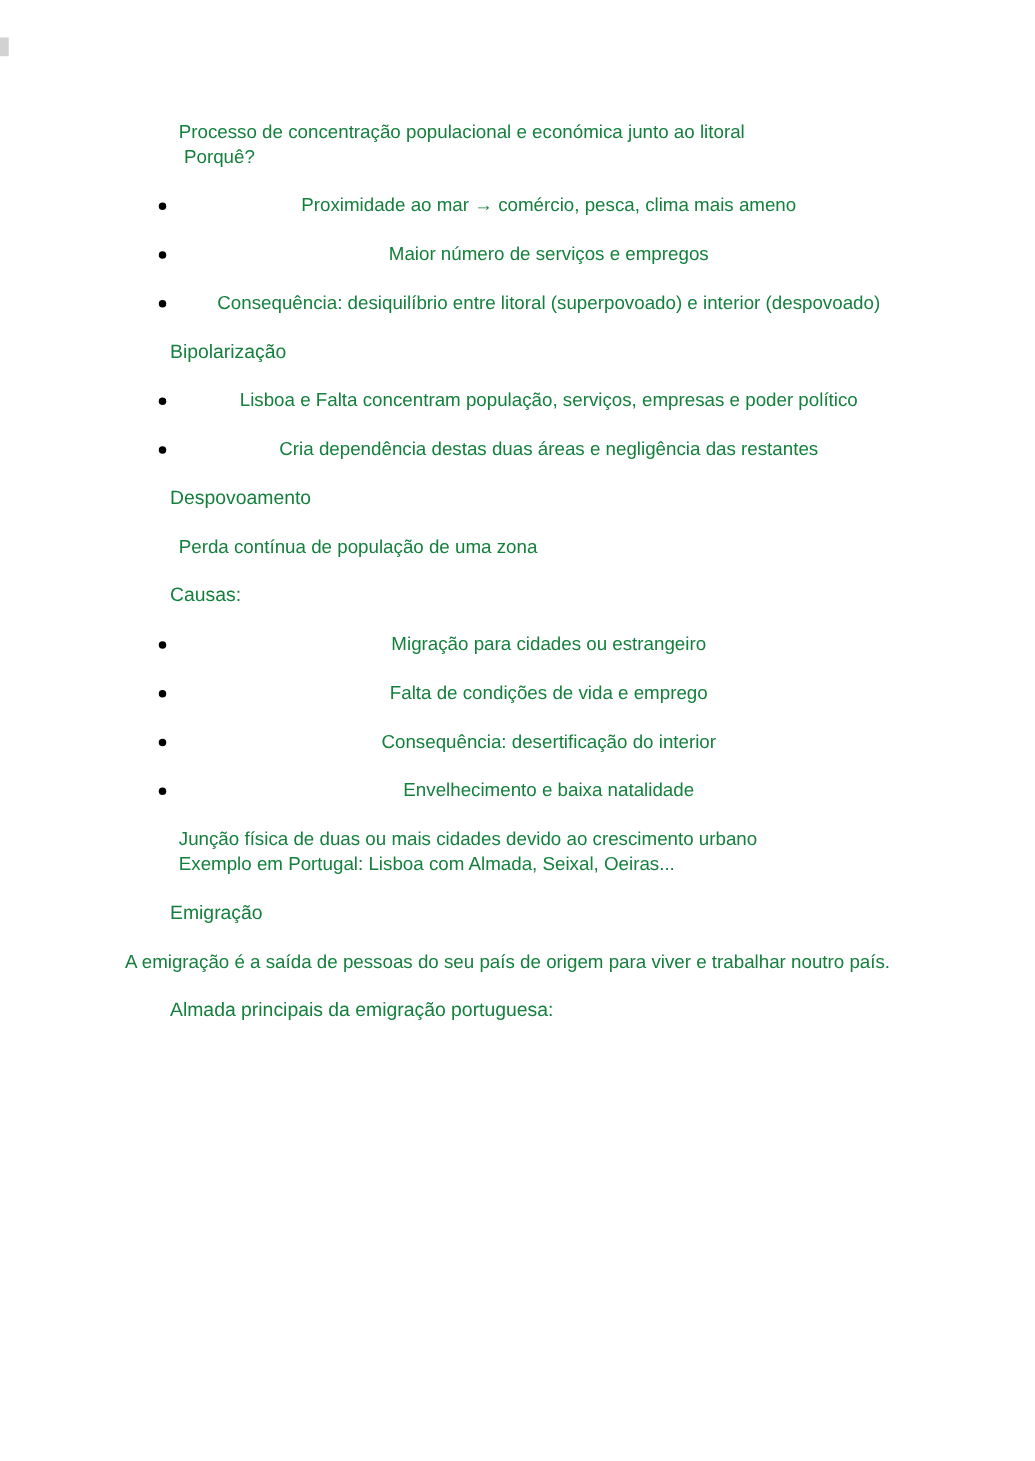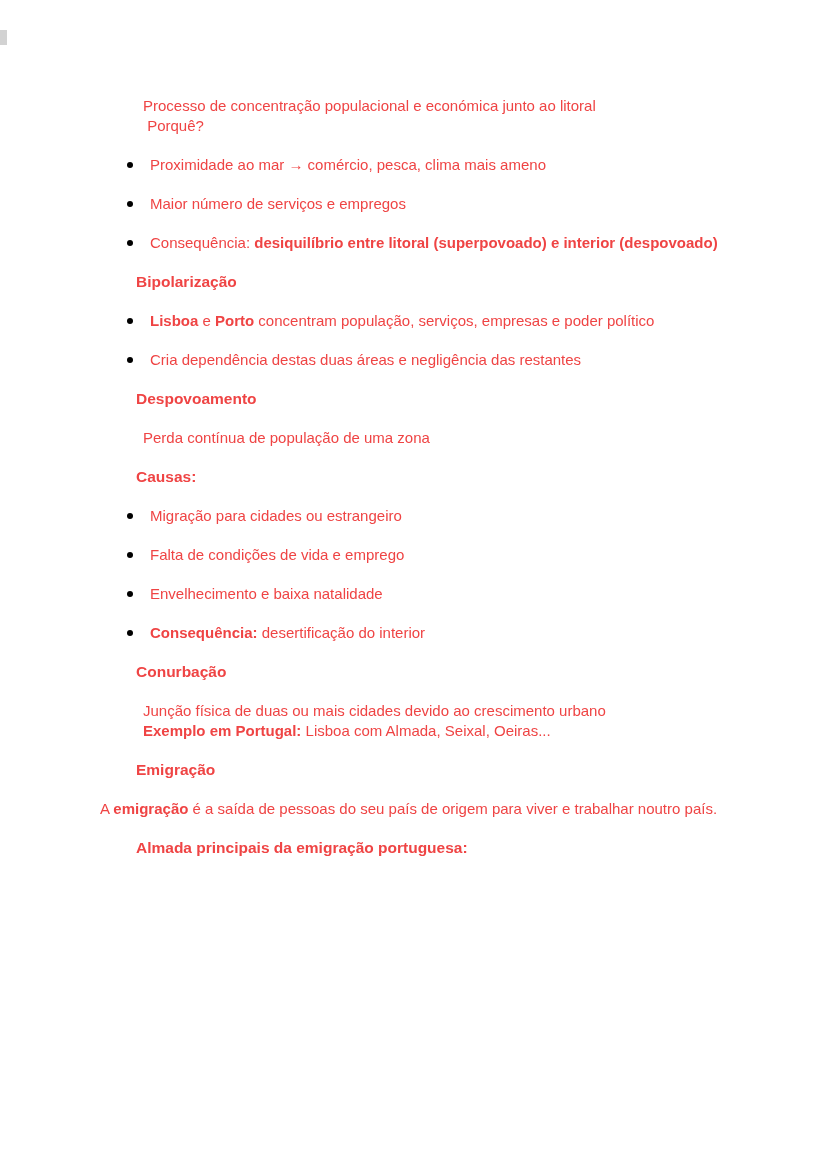--- a/index.html
+++ b/index.html
@@ -10,21 +10,21 @@
     height: 1169px;
     overflow: hidden;
   }
   .page {
     position: relative;
     width: 828px;
     height: 1169px;
     background: #ffffff;
     font-family: "Liberation Sans", sans-serif;
     font-size: 15px;
-    color: #ef4444;
+    color: #15803d;
     box-sizing: border-box;
   }
   .page-corner {
     position: absolute;
     left: 0;
     top: 30px;
     width: 7px;
     height: 15px;
     background: #d2d2d2;
   }
@@ -56,26 +56,27 @@
     display: block;
     width: 6px;
     height: 6px;
     border-radius: 50%;
     background: #000000;
     margin-top: 7px;
   }
   .bullet-text {
     flex: 1 1 auto;
     min-width: 0;
+    text-align: center;
   }
   .seg {
     white-space: pre-wrap;
   }
   .bold {
-    font-weight: bold;
+    font-weight: normal;
   }
 </style>
 </head>
 <body>
 
 <div class="page">
   <div class="page-corner"></div>
   <div class="content">
       <div class="block para indent"><span class="seg">Processo de concentração populacional e económica junto ao litoral</span><br><span class="seg"> Porquê?</span></div>
       <div class="block bullet">
@@ -86,44 +87,43 @@
         <span class="dot"></span>
         <div class="bullet-text"><span class="seg">Maior número de serviços e empregos</span></div>
       </div>
       <div class="block bullet">
         <span class="dot"></span>
         <div class="bullet-text"><span class="seg">Consequência: </span><span class="seg bold">desiquilíbrio entre litoral (superpovoado) e interior (despovoado)</span></div>
       </div>
       <div class="block heading"><span class="seg bold">Bipolarização</span></div>
       <div class="block bullet">
         <span class="dot"></span>
-        <div class="bullet-text"><span class="seg bold">Lisboa</span><span class="seg"> e </span><span class="seg bold">Porto</span><span class="seg"> concentram população, serviços, empresas e poder político</span></div>
+        <div class="bullet-text"><span class="seg bold">Lisboa</span><span class="seg"> e </span><span class="seg bold">Falta</span><span class="seg"> concentram população, serviços, empresas e poder político</span></div>
       </div>
       <div class="block bullet">
         <span class="dot"></span>
         <div class="bullet-text"><span class="seg">Cria dependência destas duas áreas e negligência das restantes</span></div>
       </div>
       <div class="block heading"><span class="seg bold">Despovoamento</span></div>
       <div class="block para indent"><span class="seg">Perda contínua de população de uma zona</span></div>
       <div class="block heading"><span class="seg bold">Causas:</span></div>
       <div class="block bullet">
         <span class="dot"></span>
         <div class="bullet-text"><span class="seg">Migração para cidades ou estrangeiro</span></div>
       </div>
       <div class="block bullet">
         <span class="dot"></span>
         <div class="bullet-text"><span class="seg">Falta de condições de vida e emprego</span></div>
       </div>
       <div class="block bullet">
         <span class="dot"></span>
-        <div class="bullet-text"><span class="seg">Envelhecimento e baixa natalidade</span></div>
+        <div class="bullet-text"><span class="seg bold">Consequência:</span><span class="seg"> desertificação do interior</span></div>
       </div>
       <div class="block bullet">
         <span class="dot"></span>
-        <div class="bullet-text"><span class="seg bold">Consequência:</span><span class="seg"> desertificação do interior</span></div>
+        <div class="bullet-text"><span class="seg">Envelhecimento e baixa natalidade</span></div>
       </div>
-      <div class="block heading"><span class="seg bold">Conurbação</span></div>
       <div class="block para indent"><span class="seg">Junção física de duas ou mais cidades devido ao crescimento urbano</span><br><span class="seg bold">Exemplo em Portugal:</span><span class="seg"> Lisboa com Almada, Seixal, Oeiras...</span></div>
       <div class="block heading"><span class="seg bold">Emigração</span></div>
       <div class="block para"><span class="seg">A </span><span class="seg bold">emigração</span><span class="seg"> é a saída de pessoas do seu país de origem para viver e trabalhar noutro país.</span></div>
       <div class="block heading"><span class="seg bold">Almada principais da emigração portuguesa:</span></div>
     </div>
 </div>
 
 </body></html>

